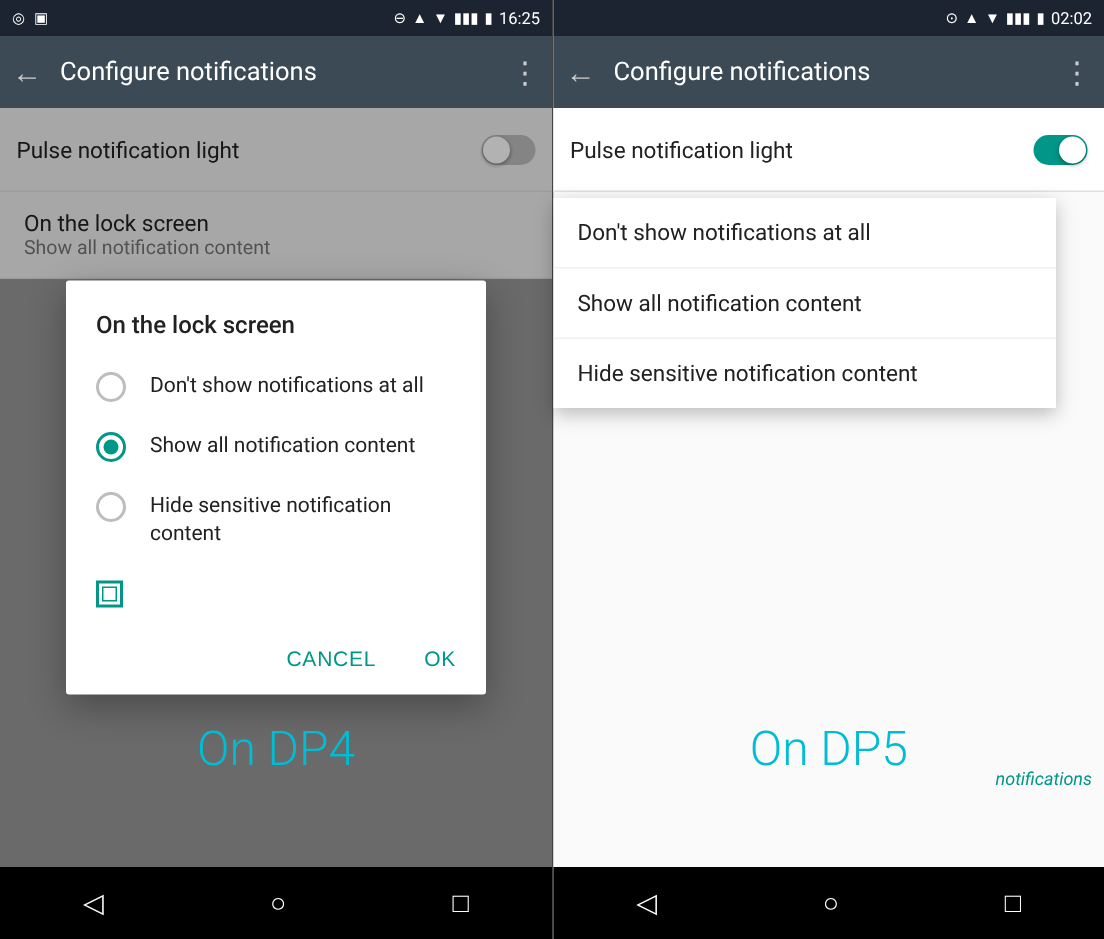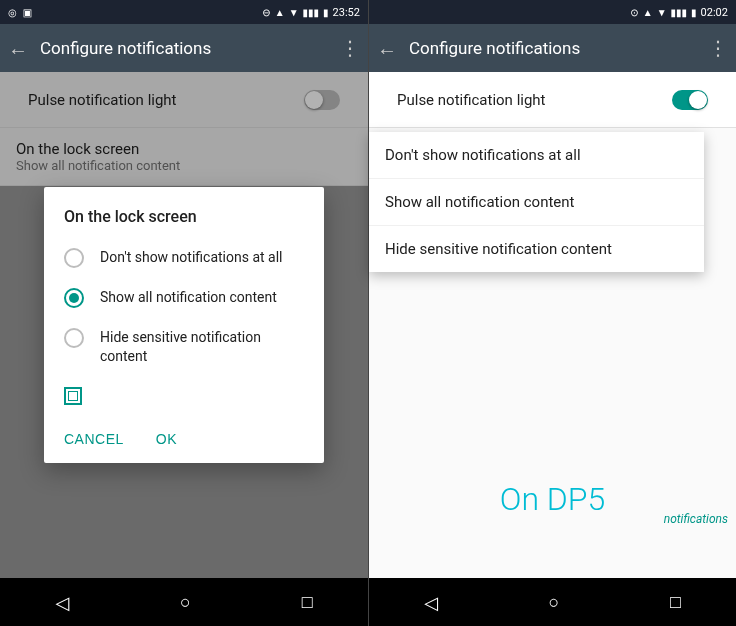--- a/index.html
+++ b/index.html
@@ -60,21 +60,21 @@
     .content {
       flex: 1;
       background: #fafafa;
       position: relative;
     }
 
     
     .settings-row {
       display: flex;
       align-items: center;
-      padding: 0 28px;
+      padding: 0 11px;
       height: 56px;
       border-bottom: 1px solid #e0e0e0;
       background: #fff;
     }
     .settings-row-text {
       flex: 1;
       font-size: 15px;
       color: #212121;
     }
     .settings-row-sub {
@@ -209,21 +209,21 @@
       margin-top: 2px;
     }
     .checkbox-inner {
       width: 10px;
       height: 10px;
       background: transparent;
       border: 1.5px solid #009688;
     }
     .dialog-actions {
       display: flex;
-      justify-content: flex-start;
+      justify-content: flex-end;
       padding: 8px 8px 8px;
       gap: 8px;
     }
     .dialog-btn {
       padding: 8px 12px;
       font-size: 14px;
       font-weight: 500;
       color: #009688;
       background: transparent;
       border: none;
@@ -281,21 +281,21 @@
     <div class="status-bar-left">
       <span class="sb-icon">◎</span>
       <span class="sb-icon">▣</span>
     </div>
     <div class="status-bar-right">
       <span class="sb-icon">⊖</span>
       <span class="sb-icon">▲</span>
       <span class="sb-icon">▼</span>
       <span class="sb-icon">▮▮▮</span>
       <span class="sb-icon">▮</span>
-      <span>23:52</span>
+      <span>16:25</span>
     </div>
   </div>
 
   <div class="app-bar">
     <span class="app-bar-icon">←</span>
     <span class="app-bar-title">Configure notifications</span>
     <span class="app-bar-icon">⋮</span>
   </div>
 
   <div class="content">
@@ -335,20 +335,21 @@
           </div>
         </div>
 
         <div class="dialog-actions">
           <button class="dialog-btn">CANCEL</button>
           <button class="dialog-btn">OK</button>
         </div>
       </div>
     </div>
 
+    <div class="bottom-label">On DP4</div>
   </div>
 
   <div class="nav-bar">
     <span class="nav-icon">◁</span>
     <span class="nav-icon">○</span>
     <span class="nav-icon">□</span>
   </div>
 </div>
 
 <div class="panel right-panel" style="border-left:1px solid #444;">

